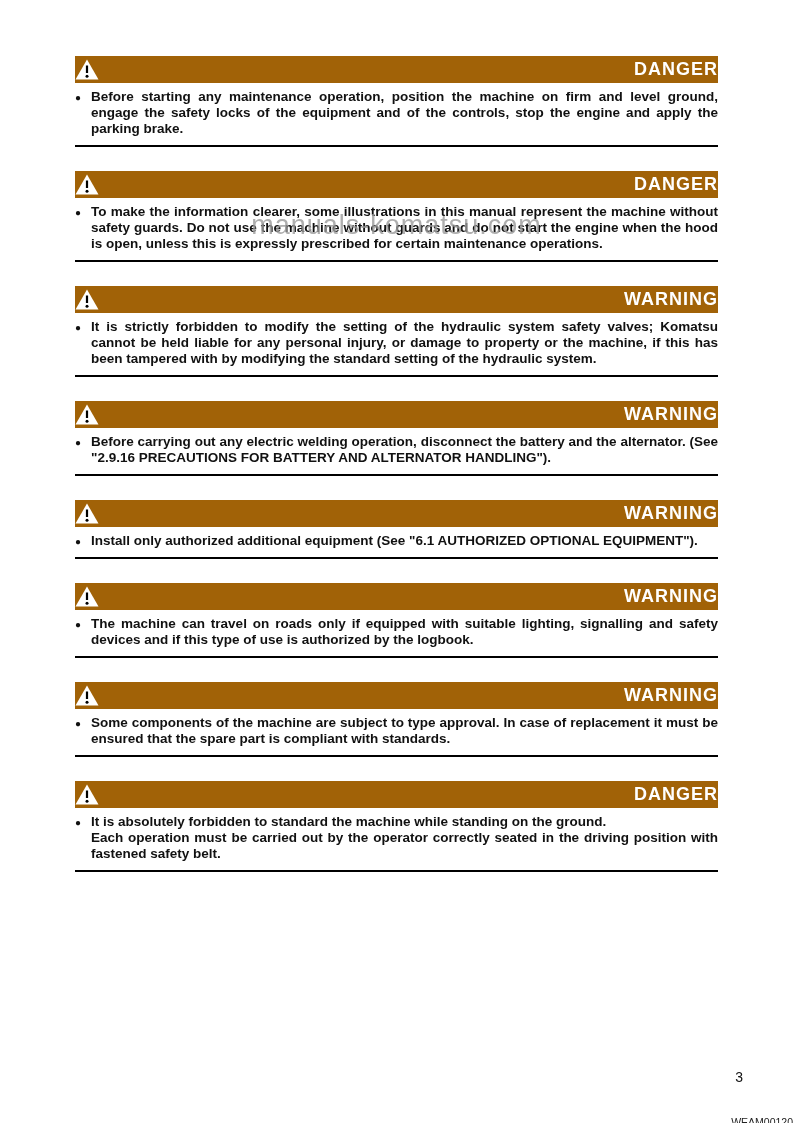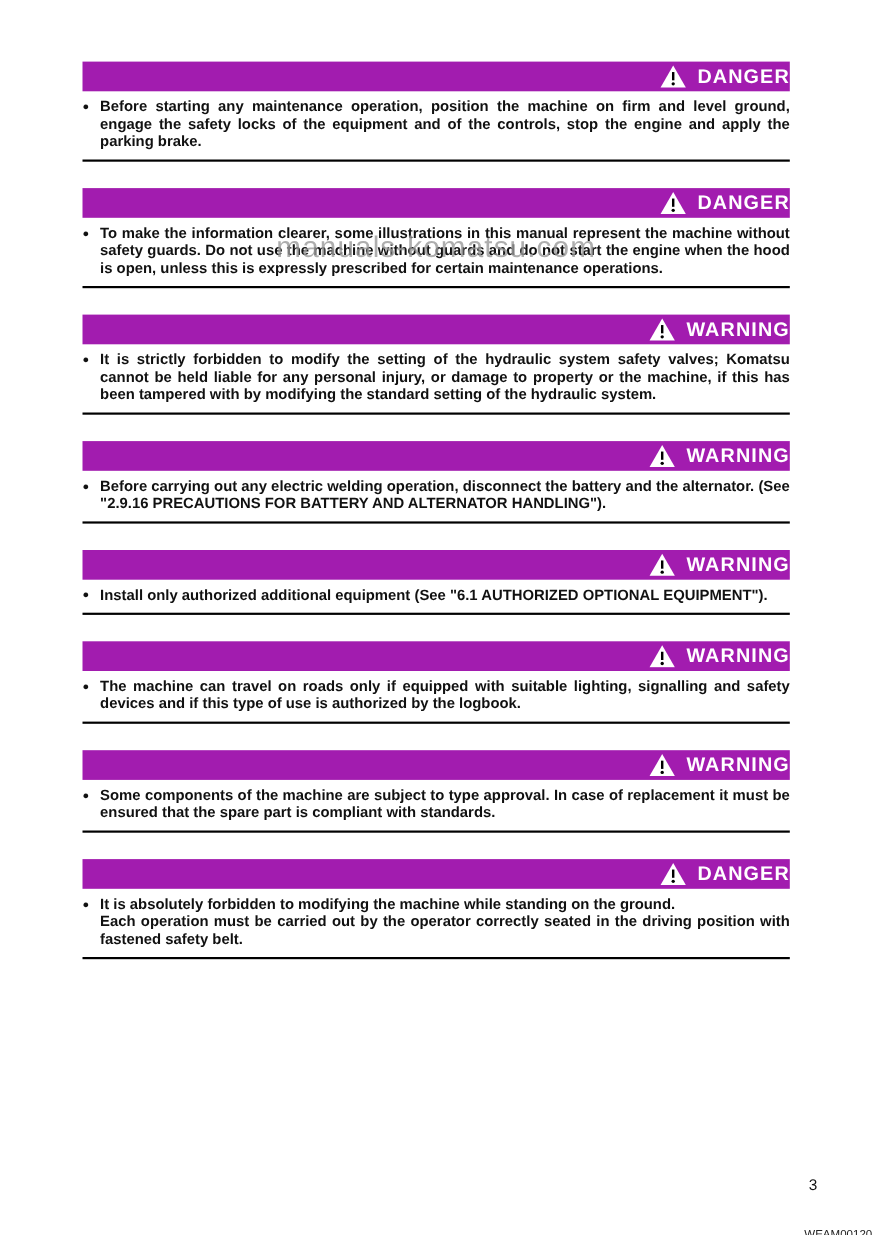--- a/index.html
+++ b/index.html
@@ -17,26 +17,26 @@
   }
   .header-row {
     text-align: right;
     font-size: 11.5px;
     letter-spacing: 0.3px;
     color: #222;
     margin-bottom: 36px;
   }
   .warn-block { margin-bottom: 24px; }
   .banner {
-    background: #a21caf;
+    background: #a16207;
     color: #ffffff;
     height: 27px;
     display: flex;
     align-items: center;
-    justify-content: flex-end;
+    justify-content: space-between;
     gap: 10px;
   }
   .tri { display: inline-flex; align-items: center; }
   .banner-label {
     font-weight: bold;
     font-size: 18px;
     letter-spacing: 1px;
   }
   .block-body {
     display: flex;
@@ -239,21 +239,21 @@
             <path d="M12 0.5 L23.5 20.5 H0.5 Z" fill="#ffffff"></path>
             <rect x="10.9" y="6.5" width="2.2" height="7.5" fill="#000000"></rect>
             <circle cx="12" cy="17.2" r="1.5" fill="#000000"></circle>
           </svg>
       </span>
       <span class="banner-label">DANGER</span>
     </div>
     <div class="block-body">
       <span class="bullet">●</span>
       <div class="paras">
-        <p>It is absolutely forbidden to modifying the machine while standing on the ground.</p>
+        <p>It is absolutely forbidden to standard the machine while standing on the ground.</p>
         <p>Each operation must be carried out by the operator correctly seated in the driving position with fastened safety belt.</p>
       </div>
     </div>
   </section>
 
 </div>
 
 <div class="watermark">manuals-komatsu.com</div>
 
 <div class="footer">

